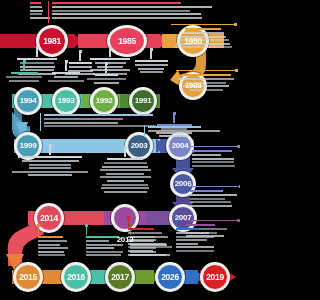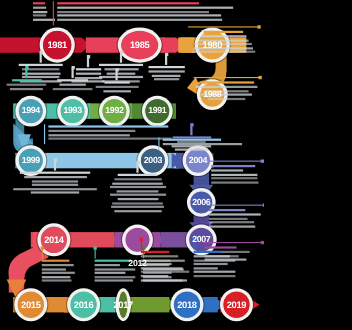--- a/index.html
+++ b/index.html
@@ -170,27 +170,27 @@
         <span class="yr" style="font-size: 8.5px;">2014</span>
       </div>
       <div class="node" style="left: 13px; top: 262px; width: 30px; height: 30px;">
         <span class="ring" style="background: rgb(224, 138, 51); border: 1.4px solid rgb(242, 242, 240);"></span>
         <span class="yr" style="font-size: 8.5px;">2015</span>
       </div>
       <div class="node" style="left: 61px; top: 262px; width: 30px; height: 30px;">
         <span class="ring" style="background: rgb(76, 191, 166); border: 1.4px solid rgb(242, 242, 240);"></span>
         <span class="yr" style="font-size: 8.5px;">2016</span>
       </div>
-      <div class="node" style="left: 105px; top: 262px; width: 14px; height: 30px;">
+      <div class="node" style="left: 105px; top: 262px; width: 30px; height: 30px;">
         <span class="ring" style="background: rgb(90, 122, 42); border: 1.4px solid rgb(242, 242, 240);"></span>
         <span class="yr" style="font-size: 8.5px;">2017</span>
       </div>
       <div class="node" style="left: 155px; top: 262px; width: 30px; height: 30px;">
         <span class="ring" style="background: rgb(47, 111, 196); border: 1.4px solid rgb(242, 242, 240);"></span>
-        <span class="yr" style="font-size: 8.5px;">2018</span>
+        <span class="yr" style="font-size: 8.5px;">2026</span>
       </div>
       <div class="node" style="left: 200px; top: 262px; width: 30px; height: 30px;">
         <span class="ring" style="background: rgb(216, 31, 38); border: 1.4px solid rgb(242, 242, 240);"></span>
         <span class="yr" style="font-size: 8.5px;">2019</span>
       </div>
     </div>
 
   <div id="callouts">
       <div class="cluster" style="left: 30px; top: 2px; width: 20px; text-align: left;">
         <div class="ln hdr" style="width: 11px; background: rgb(232, 64, 90); opacity: 1; margin-bottom: 1.6px;"></div>

